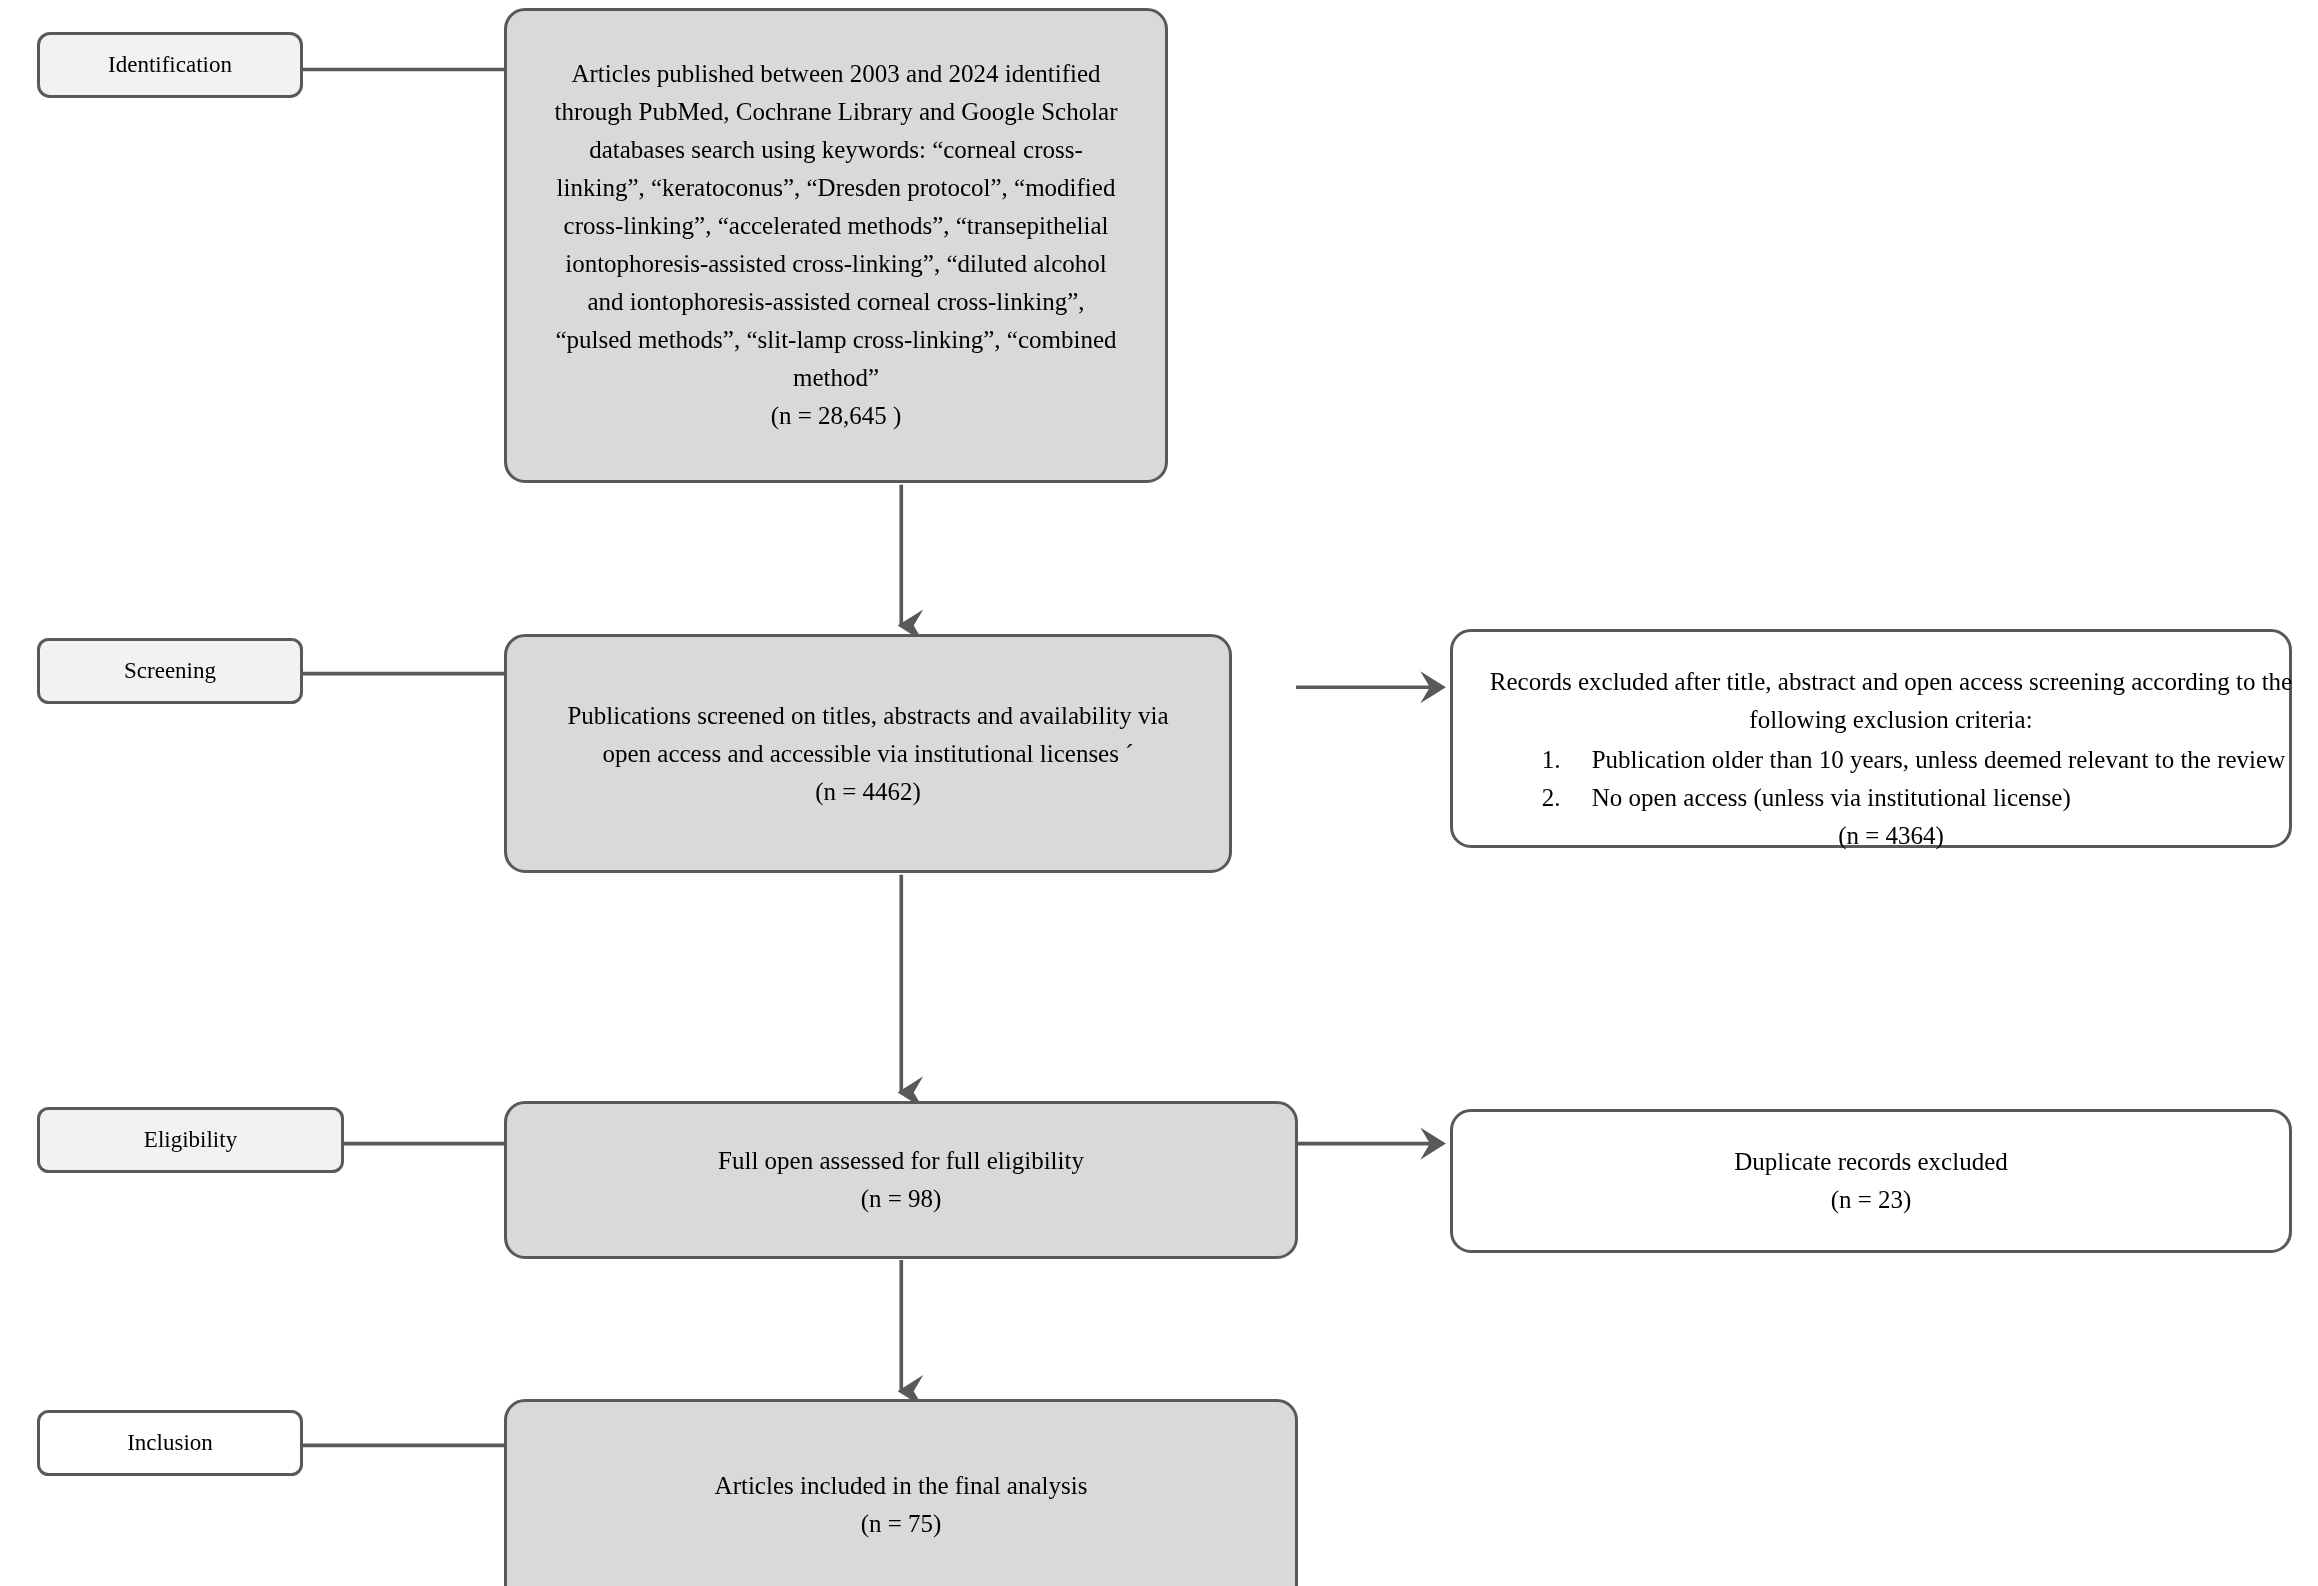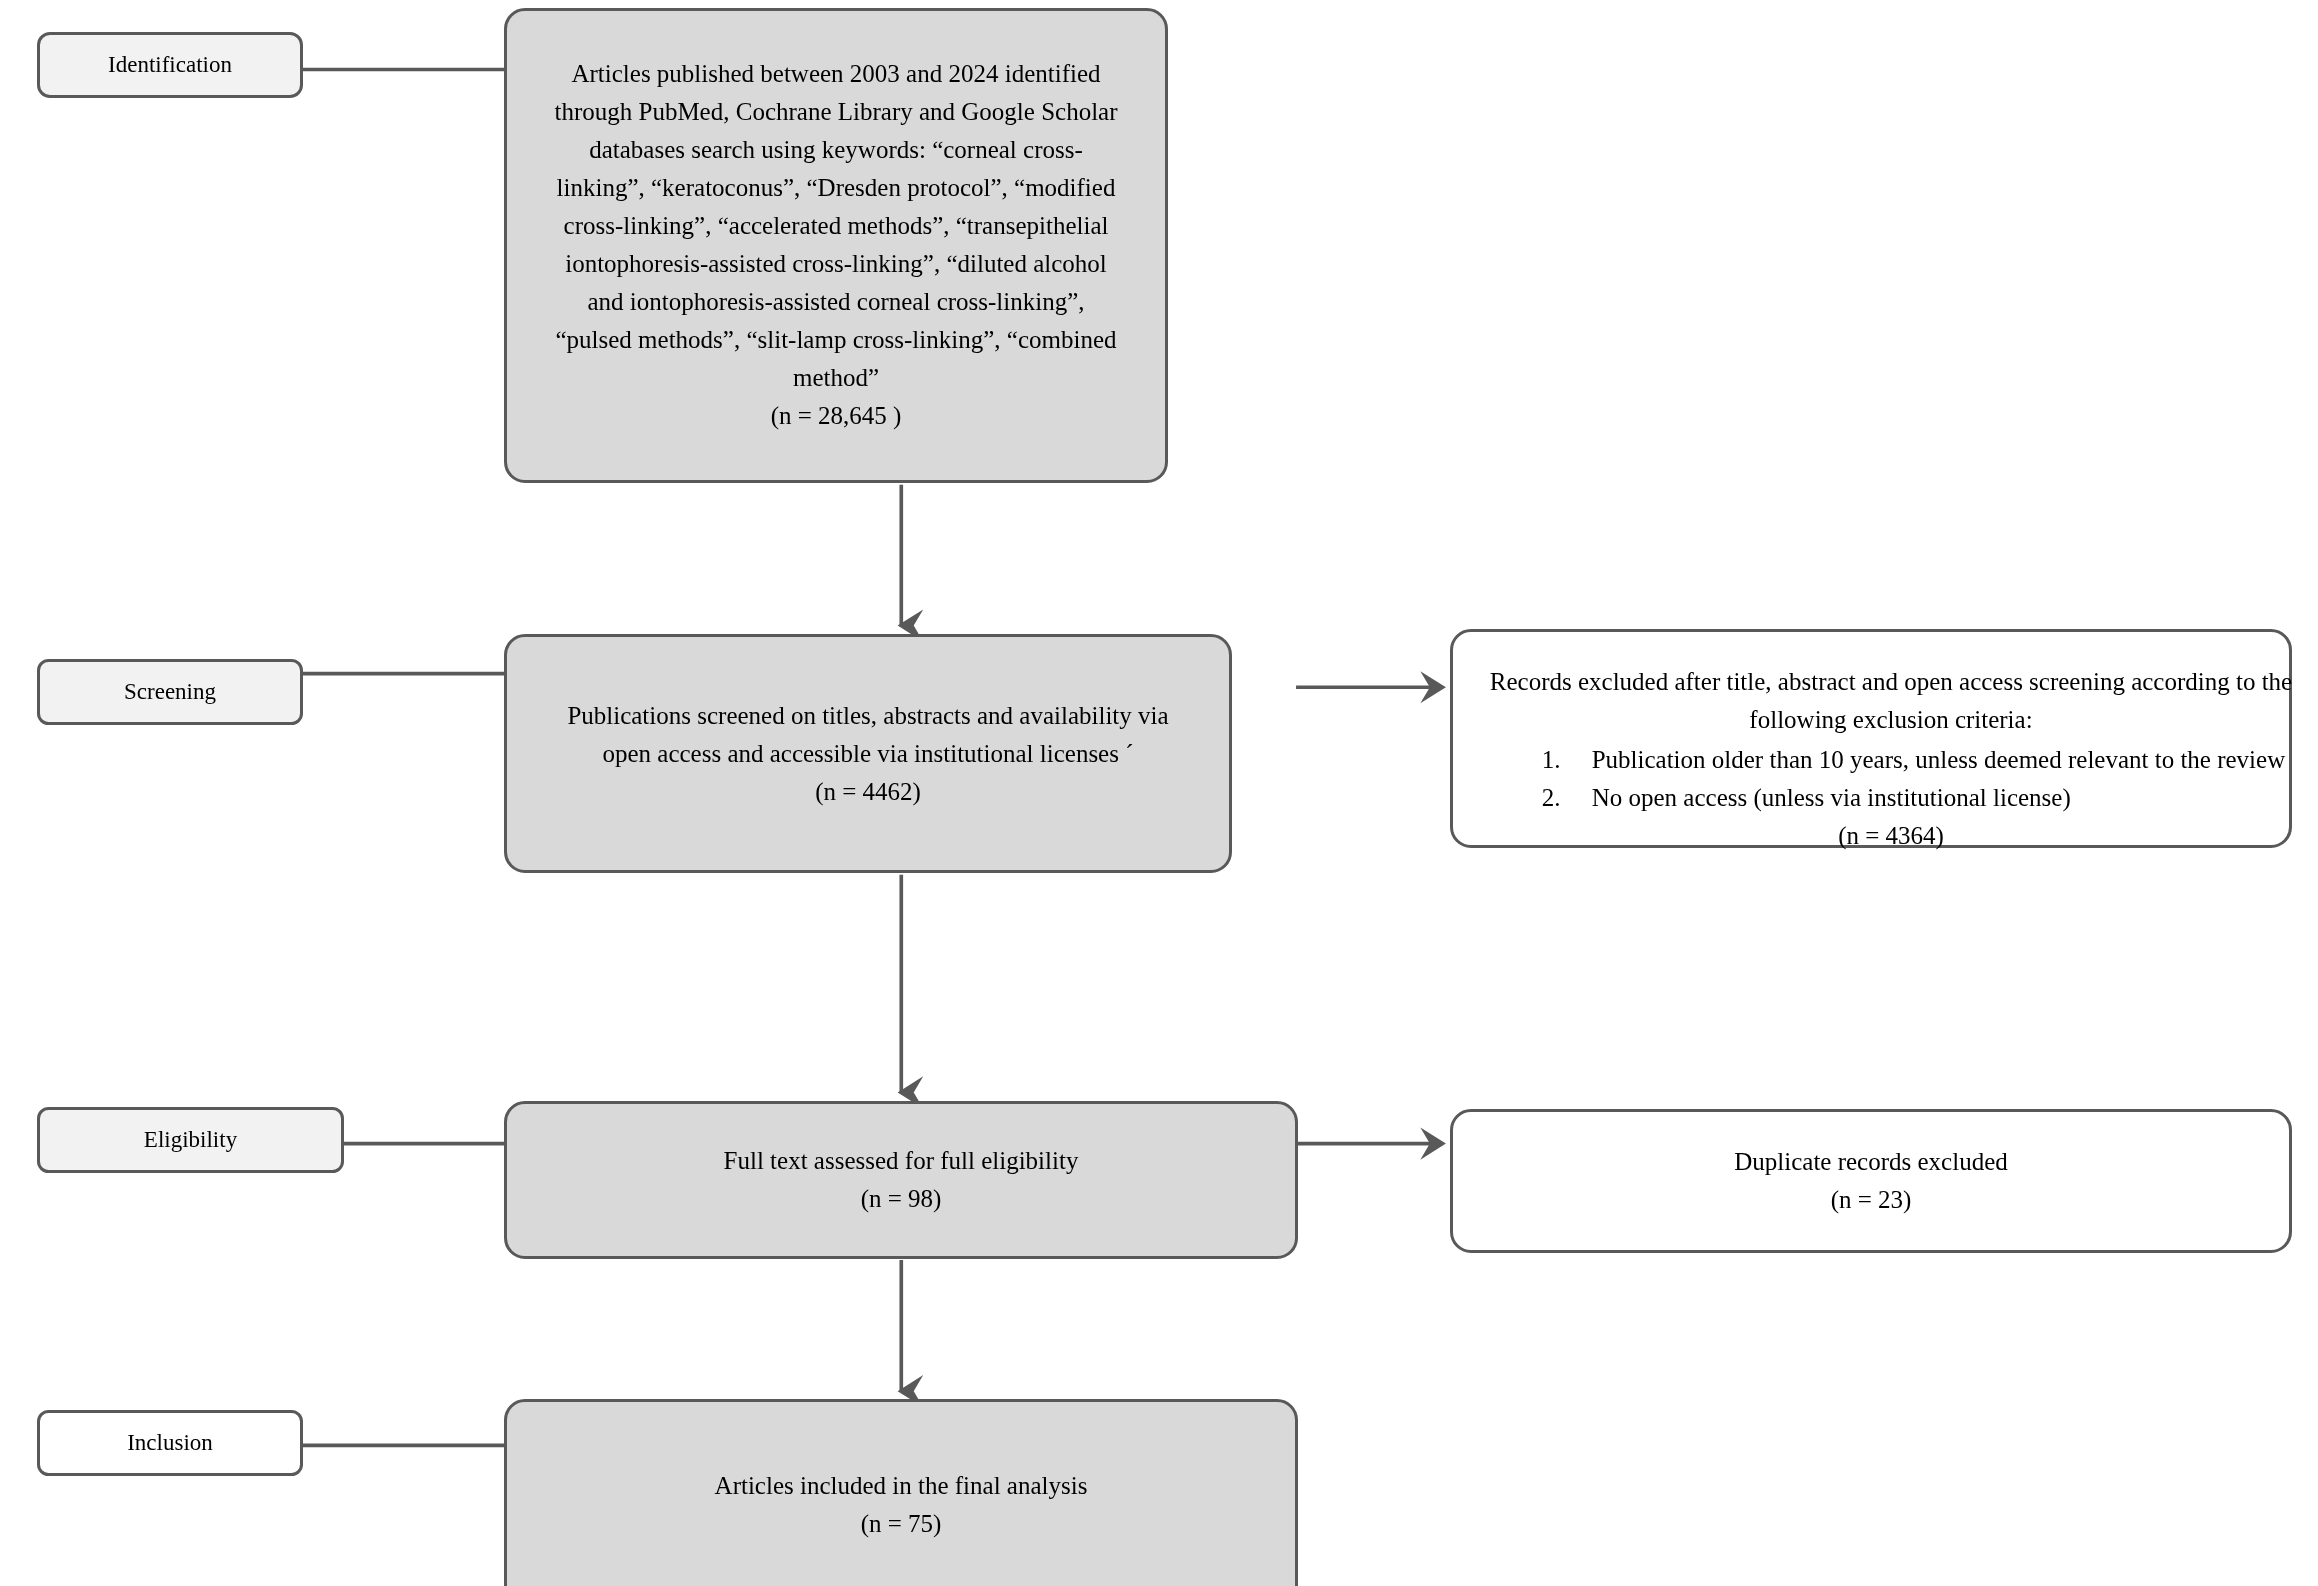--- a/index.html
+++ b/index.html
@@ -55,21 +55,21 @@
     font-size: 23px;
     line-height: 1.2;
   }
   .label-box.white { background: #ffffff; }
 
   
   #label-identification { left: 37px;  top: 32px;   width: 266px; height: 66px; border-radius: 13px; }
   #box-identification   { left: 504px; top: 7.8px;   width: 664px; height: 475px;
                           font-size: 25px; padding: 0 42px; }
   
-  #label-screening      { left: 37px;  top: 638px; width: 266px; height: 66px; margin-top: 21px; }
+  #label-screening      { left: 37px;  top: 638px; width: 266px; height: 66px; }
   #box-screening        { left: 504px; top: 634px; width: 728px; height: 239px;
                           font-size: 25px; padding: 0 57px; }
   #box-excluded-screening { left: 1450px; top: 629px; width: 842px; height: 219px;
                           font-size: 25px; padding: 0 15.7px; justify-content: flex-start; }
   
   #label-eligibility    { left: 37px;  top: 1107px; width: 307px; height: 66px; }
   #box-eligibility      { left: 504px; top: 1101px; width: 794px; height: 158px;
                           font-size: 25px; }
   #box-excluded-duplicates { left: 1450px; top: 1109px; width: 842px; height: 144px;
                           font-size: 25px; }
@@ -147,21 +147,21 @@
     <p class="para">Articles published between 2003 and 2024 identified through PubMed, Cochrane Library and Google Scholar databases search using keywords: “corneal cross-linking”, “keratoconus”, “Dresden protocol”, “modified cross-linking”, “accelerated methods”, “transepithelial iontophoresis-assisted cross-linking”, “diluted alcohol and iontophoresis-assisted corneal cross-linking”, “pulsed methods”, “slit-lamp cross-linking”,  “combined method”</p>
     <p class="count">(n = 28,645 )</p>
   </div>
 
   <div class="node filled" id="box-screening">
     <p class="para">Publications screened on titles, abstracts and availability via open access and accessible via institutional licenses ´</p>
     <p class="count">(n = 4462)</p>
   </div>
 
   <div class="node filled" id="box-eligibility">
-    <p class="para">Full text assessed for full eligibility</p>
+    <p class="para">Full open assessed for full eligibility</p>
     <p class="count">(n = 98)</p>
   </div>
 
   <div class="node filled" id="box-inclusion">
     <p class="para">Articles included in the final analysis</p>
     <p class="count">(n = 75)</p>
   </div>
 
   <div class="node plain" id="box-excluded-screening">
     <div class="body-wrap">

